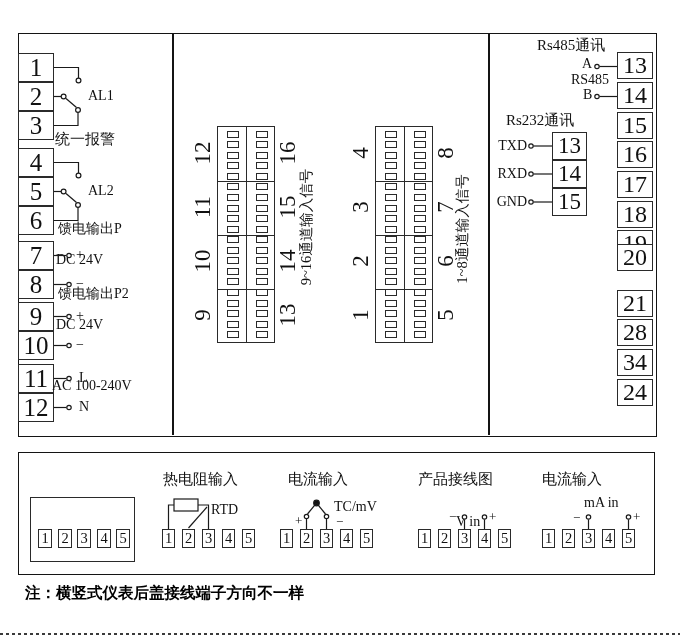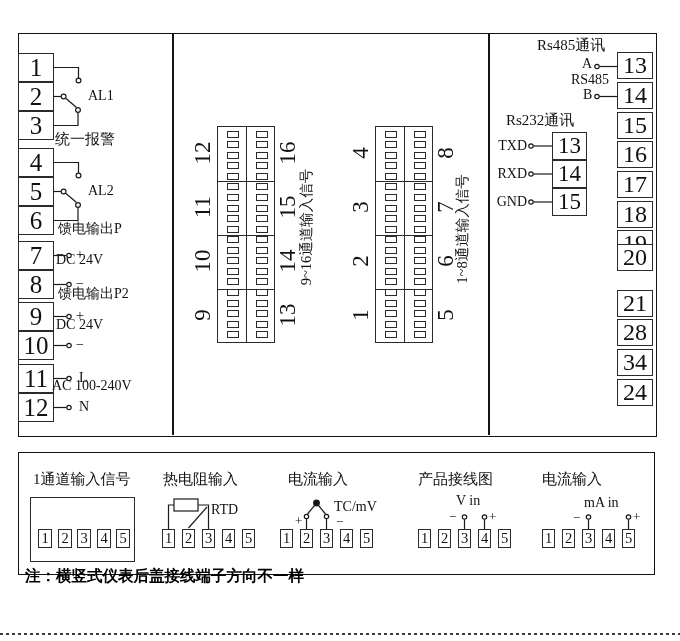--- a/index.html
+++ b/index.html
@@ -219,21 +219,20 @@
   <div class="abs term rt" style="top:201px">18</div>
   <div class="abs term rt" style="top:230px">19</div>
   <div class="abs term rt" style="top:244px">20</div>
   <div class="abs term rt" style="top:290px">21</div>
   <div class="abs term rt" style="top:319px">28</div>
   <div class="abs term rt" style="top:349px">34</div>
   <div class="abs term rt" style="top:379px">24</div>
 
   <div class="abs frame" style="left:18px;top:452px;width:635px;height:121px;"></div>
 
-  <div class="abs lab s15" style="left:33px;top:470px">1通道输入信号</div>
   <div class="abs g1box"></div>
   <div class="abs term bt1" style="left:38px">1</div>
   <div class="abs term bt1" style="left:58px">2</div>
   <div class="abs term bt1" style="left:77px">3</div>
   <div class="abs term bt1" style="left:97px">4</div>
   <div class="abs term bt1" style="left:116px">5</div>
 
   <div class="abs lab s15" style="left:163px;top:470px">热电阻输入</div>
   <div class="abs lab s14" style="left:211px;top:502px">RTD</div>
   <div class="abs term bt" style="left:162px">1</div>
@@ -246,40 +245,40 @@
   <div class="abs lab s14" style="left:334px;top:499px">TC/mV</div>
   <div class="abs lab s13" style="left:295px;top:513px">+</div>
   <div class="abs lab s13" style="left:336px;top:514px">−</div>
   <div class="abs term bt" style="left:280px">1</div>
   <div class="abs term bt" style="left:300px">2</div>
   <div class="abs term bt" style="left:320px">3</div>
   <div class="abs term bt" style="left:340px">4</div>
   <div class="abs term bt" style="left:360px">5</div>
 
   <div class="abs lab s15" style="left:418px;top:470px">产品接线图</div>
-  <div class="abs lab s14" style="left:456px;top:493px">V in</div>
+  <div class="abs lab s14" style="left:456px;top:514px">V in</div>
   <div class="abs lab s13" style="left:449px;top:509px">−</div>
   <div class="abs lab s13" style="left:489px;top:509px">+</div>
   <div class="abs term bt" style="left:418px">1</div>
   <div class="abs term bt" style="left:438px">2</div>
   <div class="abs term bt" style="left:458px">3</div>
   <div class="abs term bt" style="left:478px">4</div>
   <div class="abs term bt" style="left:498px">5</div>
 
   <div class="abs lab s15" style="left:542px;top:470px">电流输入</div>
   <div class="abs lab s14" style="left:584px;top:495px">mA in</div>
   <div class="abs lab s13" style="left:573px;top:510px">−</div>
   <div class="abs lab s13" style="left:633px;top:509px">+</div>
   <div class="abs term bt" style="left:542px">1</div>
   <div class="abs term bt" style="left:562px">2</div>
   <div class="abs term bt" style="left:582px">3</div>
   <div class="abs term bt" style="left:602px">4</div>
   <div class="abs term bt" style="left:622px">5</div>
 
-  <div class="abs note" style="left:25px;top:566px">注：横竖式仪表后盖接线端子方向不一样</div>
+  <div class="abs note" style="left:25px;top:583px">注：横竖式仪表后盖接线端子方向不一样</div>
   <div class="abs dash"></div>
 
   <svg width="680" height="641" viewBox="0 0 680 641" style="pointer-events:none" fill="none" stroke="#1a1a1a" stroke-width="1.2">
     <g>
       <path d="M54,67.5 H78.5 V78"></path>
         <circle cx="78.5" cy="80.5" r="2.4" fill="#fff"></circle>
       <path d="M54,96.5 H61"></path>
         <circle cx="63.6" cy="96.5" r="2.4" fill="#fff"></circle>
       <path d="M66,98.5 L76.5,107.5"></path>
         <circle cx="78" cy="110" r="2.4" fill="#fff"></circle>

